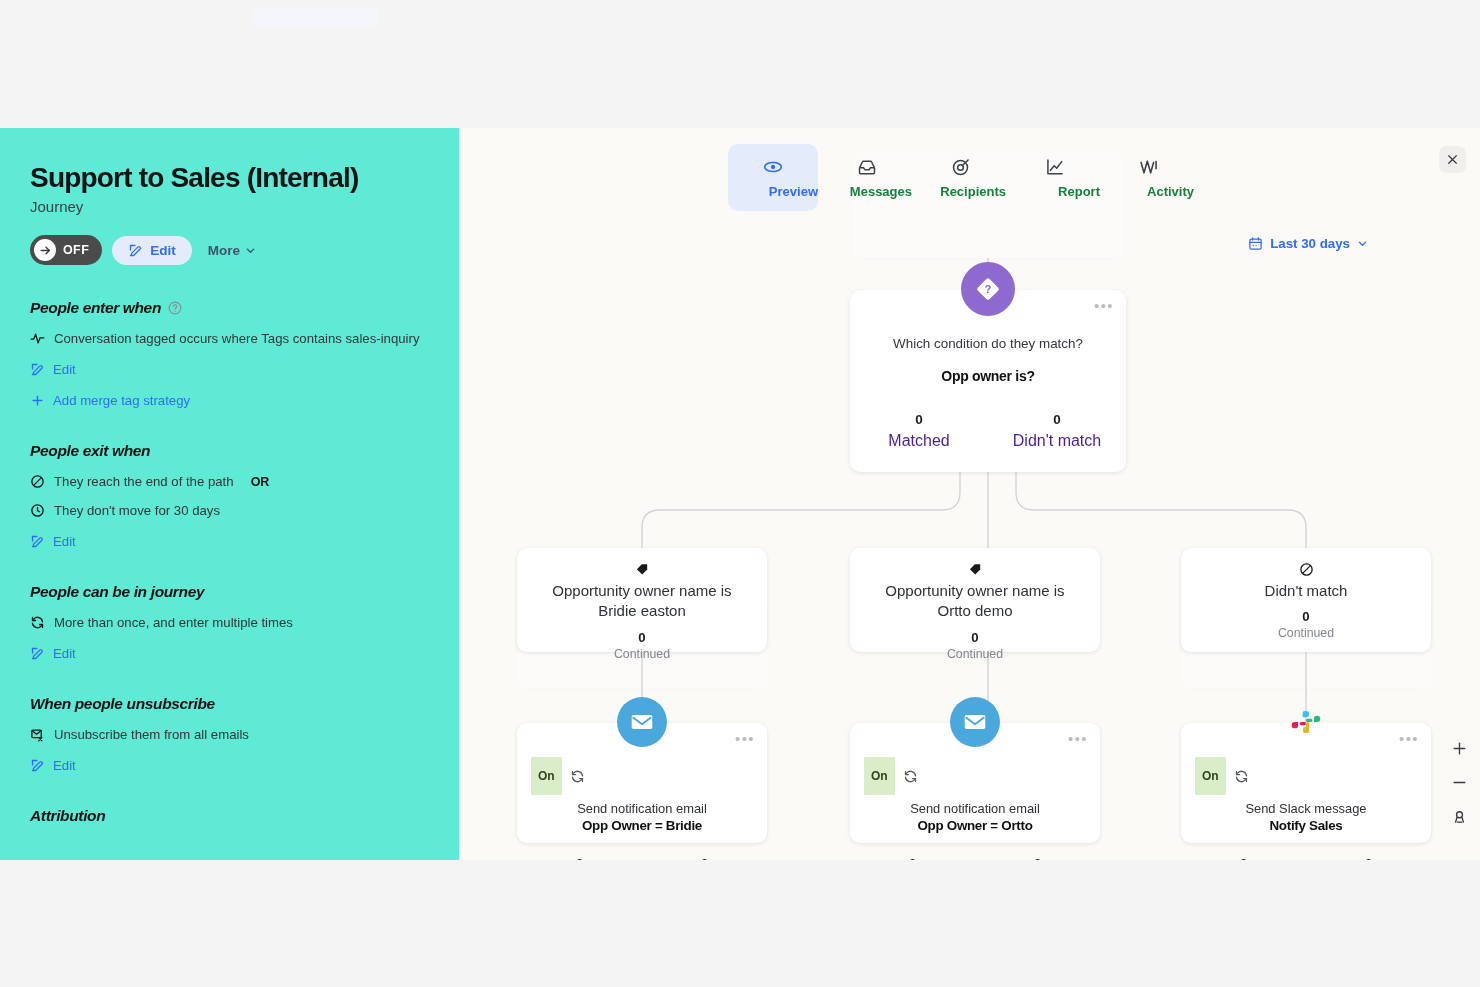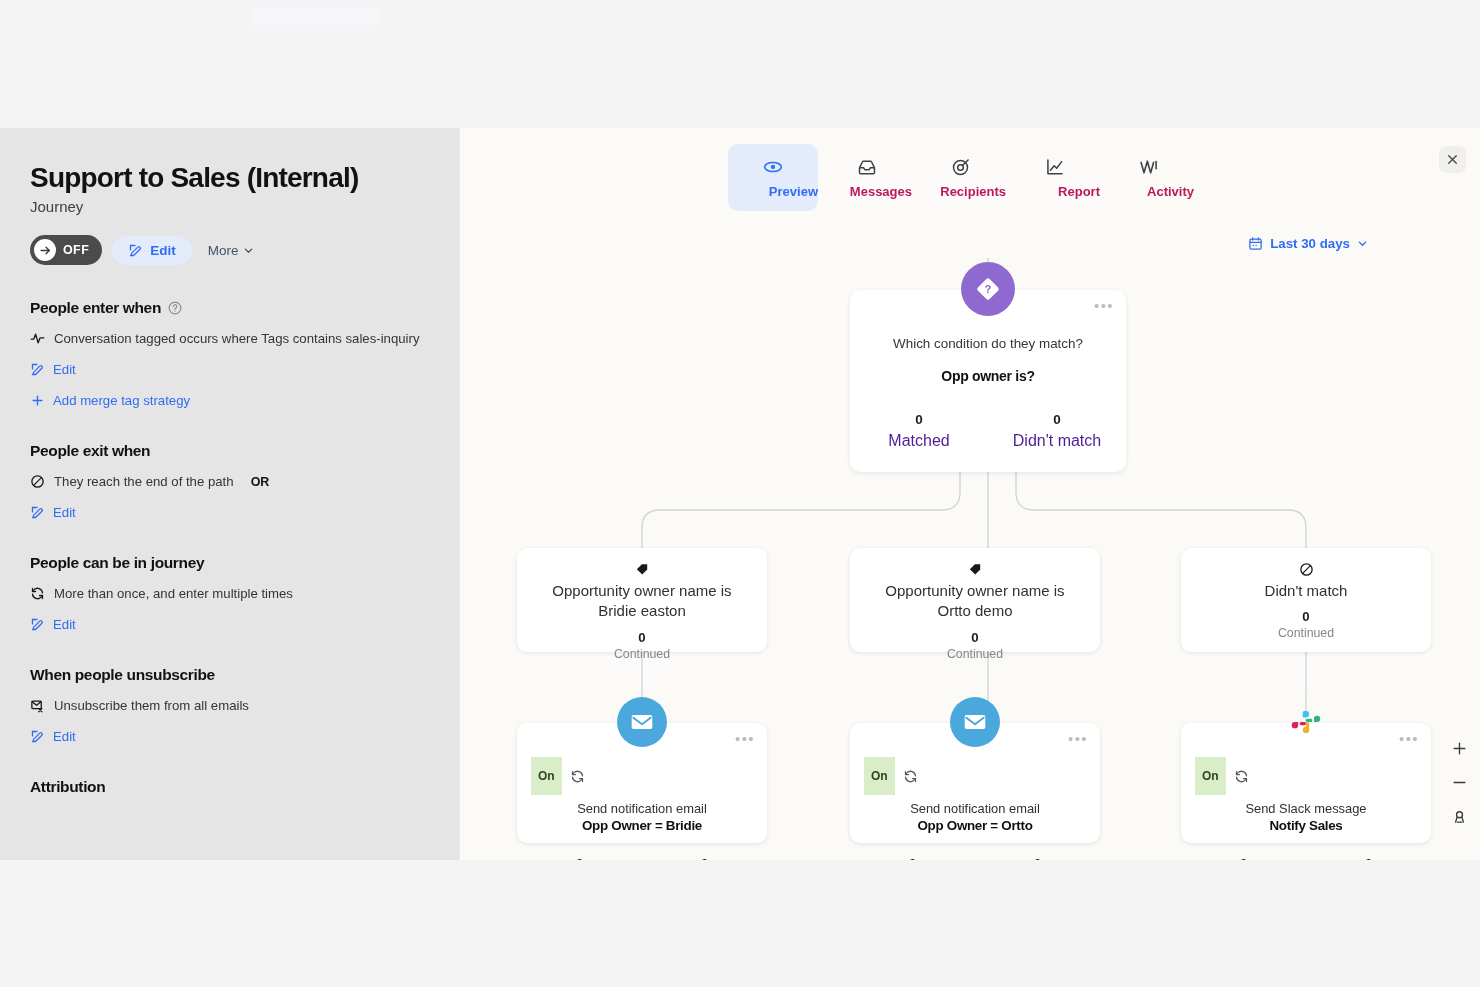--- a/index.html
+++ b/index.html
@@ -19,21 +19,21 @@
 
   
   .page-window {
     position: absolute; left: 0; top: 128px; width: 1480px; height: 732px;
     background: #fbfaf7; overflow: hidden;
   }
 
   
   .sidebar {
     position: absolute; left: 0; top: 0; width: 460px; height: 732px;
-    background: #e5e5e5; border-right: 1px solid #ececec;
+    background: #5eead4; border-right: 1px solid #ececec;
     padding: 34px 30px 0 30px; overflow: hidden;
   }
   .journey-title {
     font-size: 28px; font-weight: 800; letter-spacing: -0.8px;
     color: #111214; line-height: 1.15;
   }
   .journey-sub { font-size: 15px; color: #3d4044; margin-top: 4px; }
 
   .action-row { display: flex; align-items: center; gap: 10px; margin-top: 20px; }
   .toggle-pill {
@@ -46,27 +46,27 @@
     background: #fff; display: flex; align-items: center; justify-content: center;
   }
   .toggle-label { color: #fff; font-size: 12.5px; font-weight: 700; letter-spacing: .4px; }
   .btn-edit-top {
     display: flex; align-items: center; gap: 7px;
     background: #e4ecfb; color: #2f6df5; border-radius: 999px;
     padding: 7px 16px; font-size: 13.5px; font-weight: 600; cursor: pointer;
   }
   .btn-more {
     display: flex; align-items: center; gap: 5px;
-    color: #41546e; font-size: 13.5px; font-weight: 400;
+    color: #41546e; font-size: 13.5px; font-weight: 700;
     padding: 6px 6px; cursor: pointer;
   }
 
   .sec-head {
     font-size: 15.5px; font-weight: 800; color: #111214;
-    letter-spacing: -0.35px; display: flex; align-items: center; gap: 7px;
+    letter-spacing: -0.35px; display: flex; align-items: center; gap: 7px; font-style: italic;
   }
   .sec-block { margin-top: 34px; }
   .sec-line {
     display: flex; align-items: center; gap: 9px;
     font-size: 13.2px; color: #32353a; margin-top: 14px;
   }
   .or-tag { font-weight: 700; color: #111214; margin-left: 8px; font-size: 12.5px; }
   .link-edit {
     display: flex; align-items: center; gap: 8px;
     color: #2f6df5; font-size: 13.2px; margin-top: 16px; cursor: pointer;
@@ -86,21 +86,21 @@
     opacity: .30; box-shadow: 0 1px 3px rgba(0,0,0,.05);
   }
 
   
   .tabbar {
     position: absolute; left: 268px; top: 16px; display: flex; align-items: flex-start; gap: 4px;
     z-index: 5;
   }
   .tab {
     width: 90px; padding: 10px 0 12px; border-radius: 10px; text-align: center;
-    cursor: pointer; color: #be185d;
+    cursor: pointer; color: #15803d;
   }
   .tab.active { background: #e4ecfb; color: #2f6df5; }
   .tab-ico { height: 26px; display: flex; align-items: center; justify-content: center; }
   .tab-label { font-size: 13px; font-weight: 600; margin-top: 4px; text-align: right; }
   .tab.active .tab-label { color: #2f6df5; font-weight: 700; }
 
   .close-btn {
     position: absolute; right: 14px; top: 18px; width: 27px; height: 27px;
     border-radius: 7px; background: #f0efec; display: flex;
     align-items: center; justify-content: center; cursor: pointer; z-index: 6;
@@ -256,20 +256,29 @@
         </div>
         <div class="sec-line">
           <span class="ico">
             <svg width="15" height="15" viewBox="0 0 24 24" fill="none" stroke="#17191c" stroke-width="2.1">
                 <circle cx="12" cy="12" r="9"></circle>
                 <line x1="5.8" y1="18.2" x2="18.2" y2="5.8"></line>
               </svg>
           </span>
           <span>They reach the end of the path</span>
           <span class="or-tag">OR</span>
+        </div>
+        <div class="sec-line">
+          <span class="ico">
+            <svg width="15" height="15" viewBox="0 0 24 24" fill="none" stroke="#17191c" stroke-width="2.1" stroke-linecap="round">
+                <circle cx="12" cy="12" r="9"></circle>
+                <polyline points="12 7 12 12 15.5 14"></polyline>
+              </svg>
+          </span>
+          <span>They don't move for 30 days</span>
         </div>
         <div class="link-edit">
           <span class="ico">
             <svg width="15" height="15" viewBox="0 0 24 24" fill="none" stroke="#2f6df5" stroke-width="2.1" stroke-linecap="round" stroke-linejoin="round">
                 <path d="M4 20h5l10-10a2.4 2.4 0 0 0-3.4-3.4L5.6 16.6V20z"></path>
                 <path d="M4 4h7"></path>
                 <path d="M4 4v7"></path>
               </svg>
           </span>
           <span>Edit</span>

